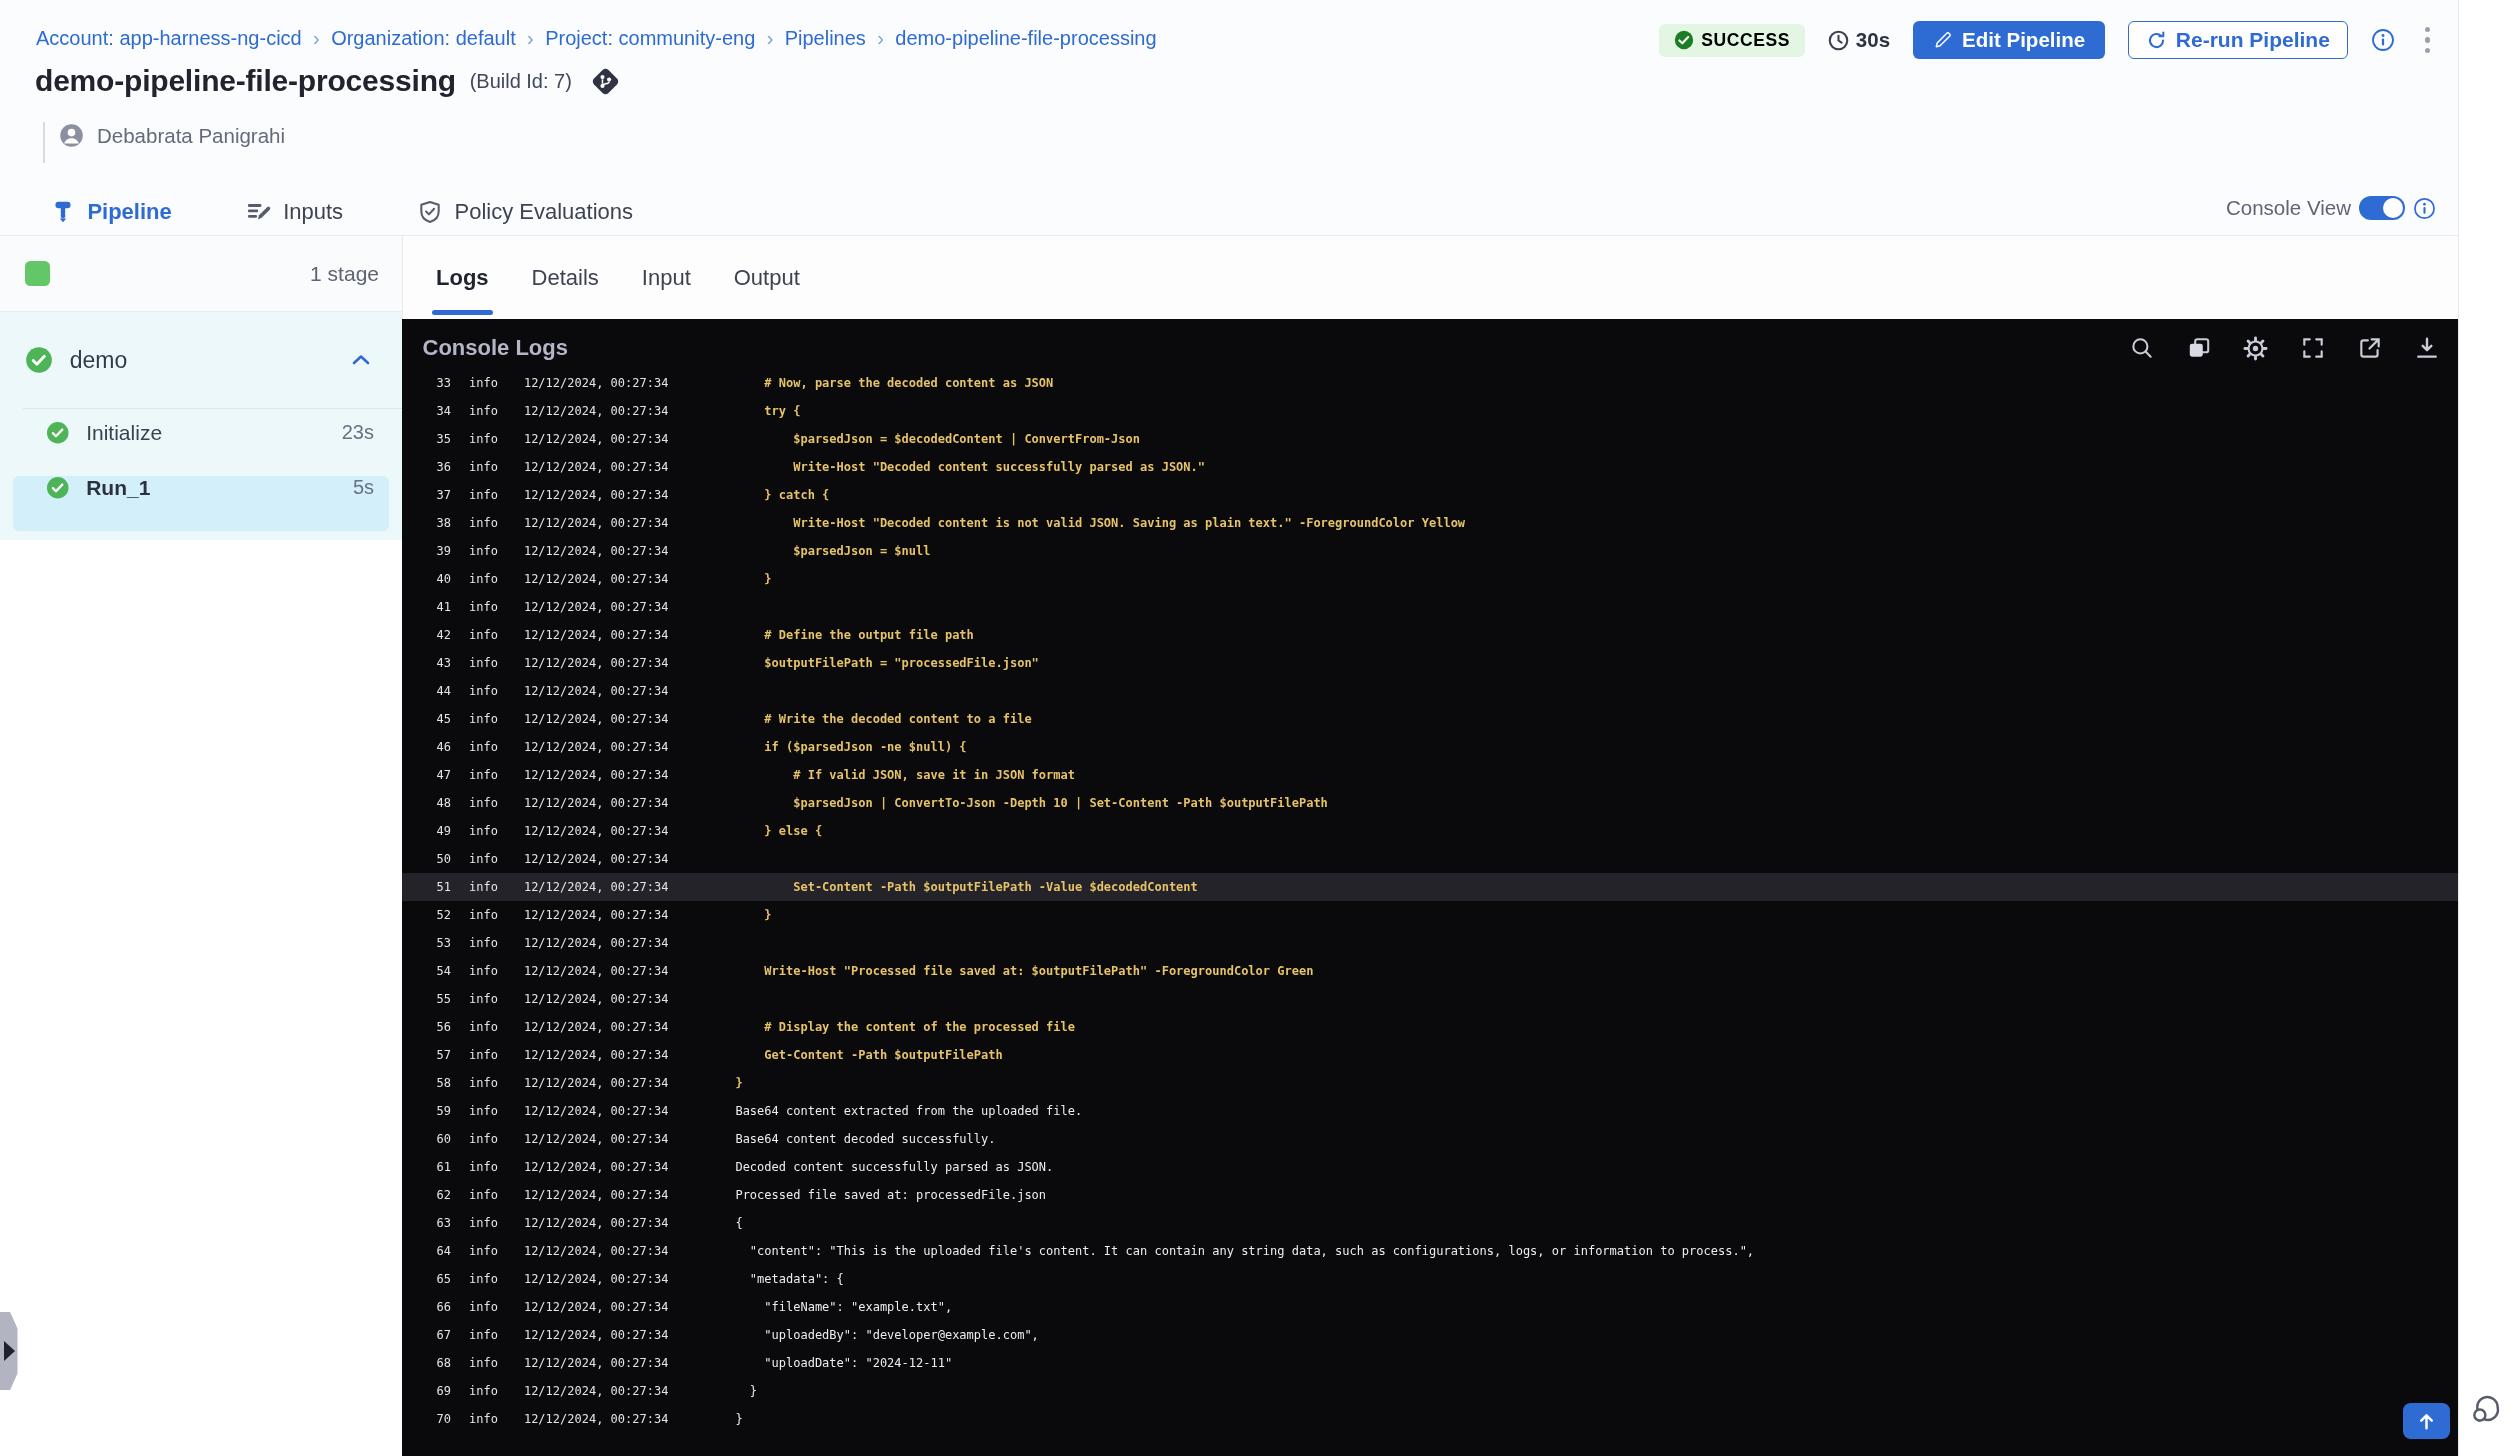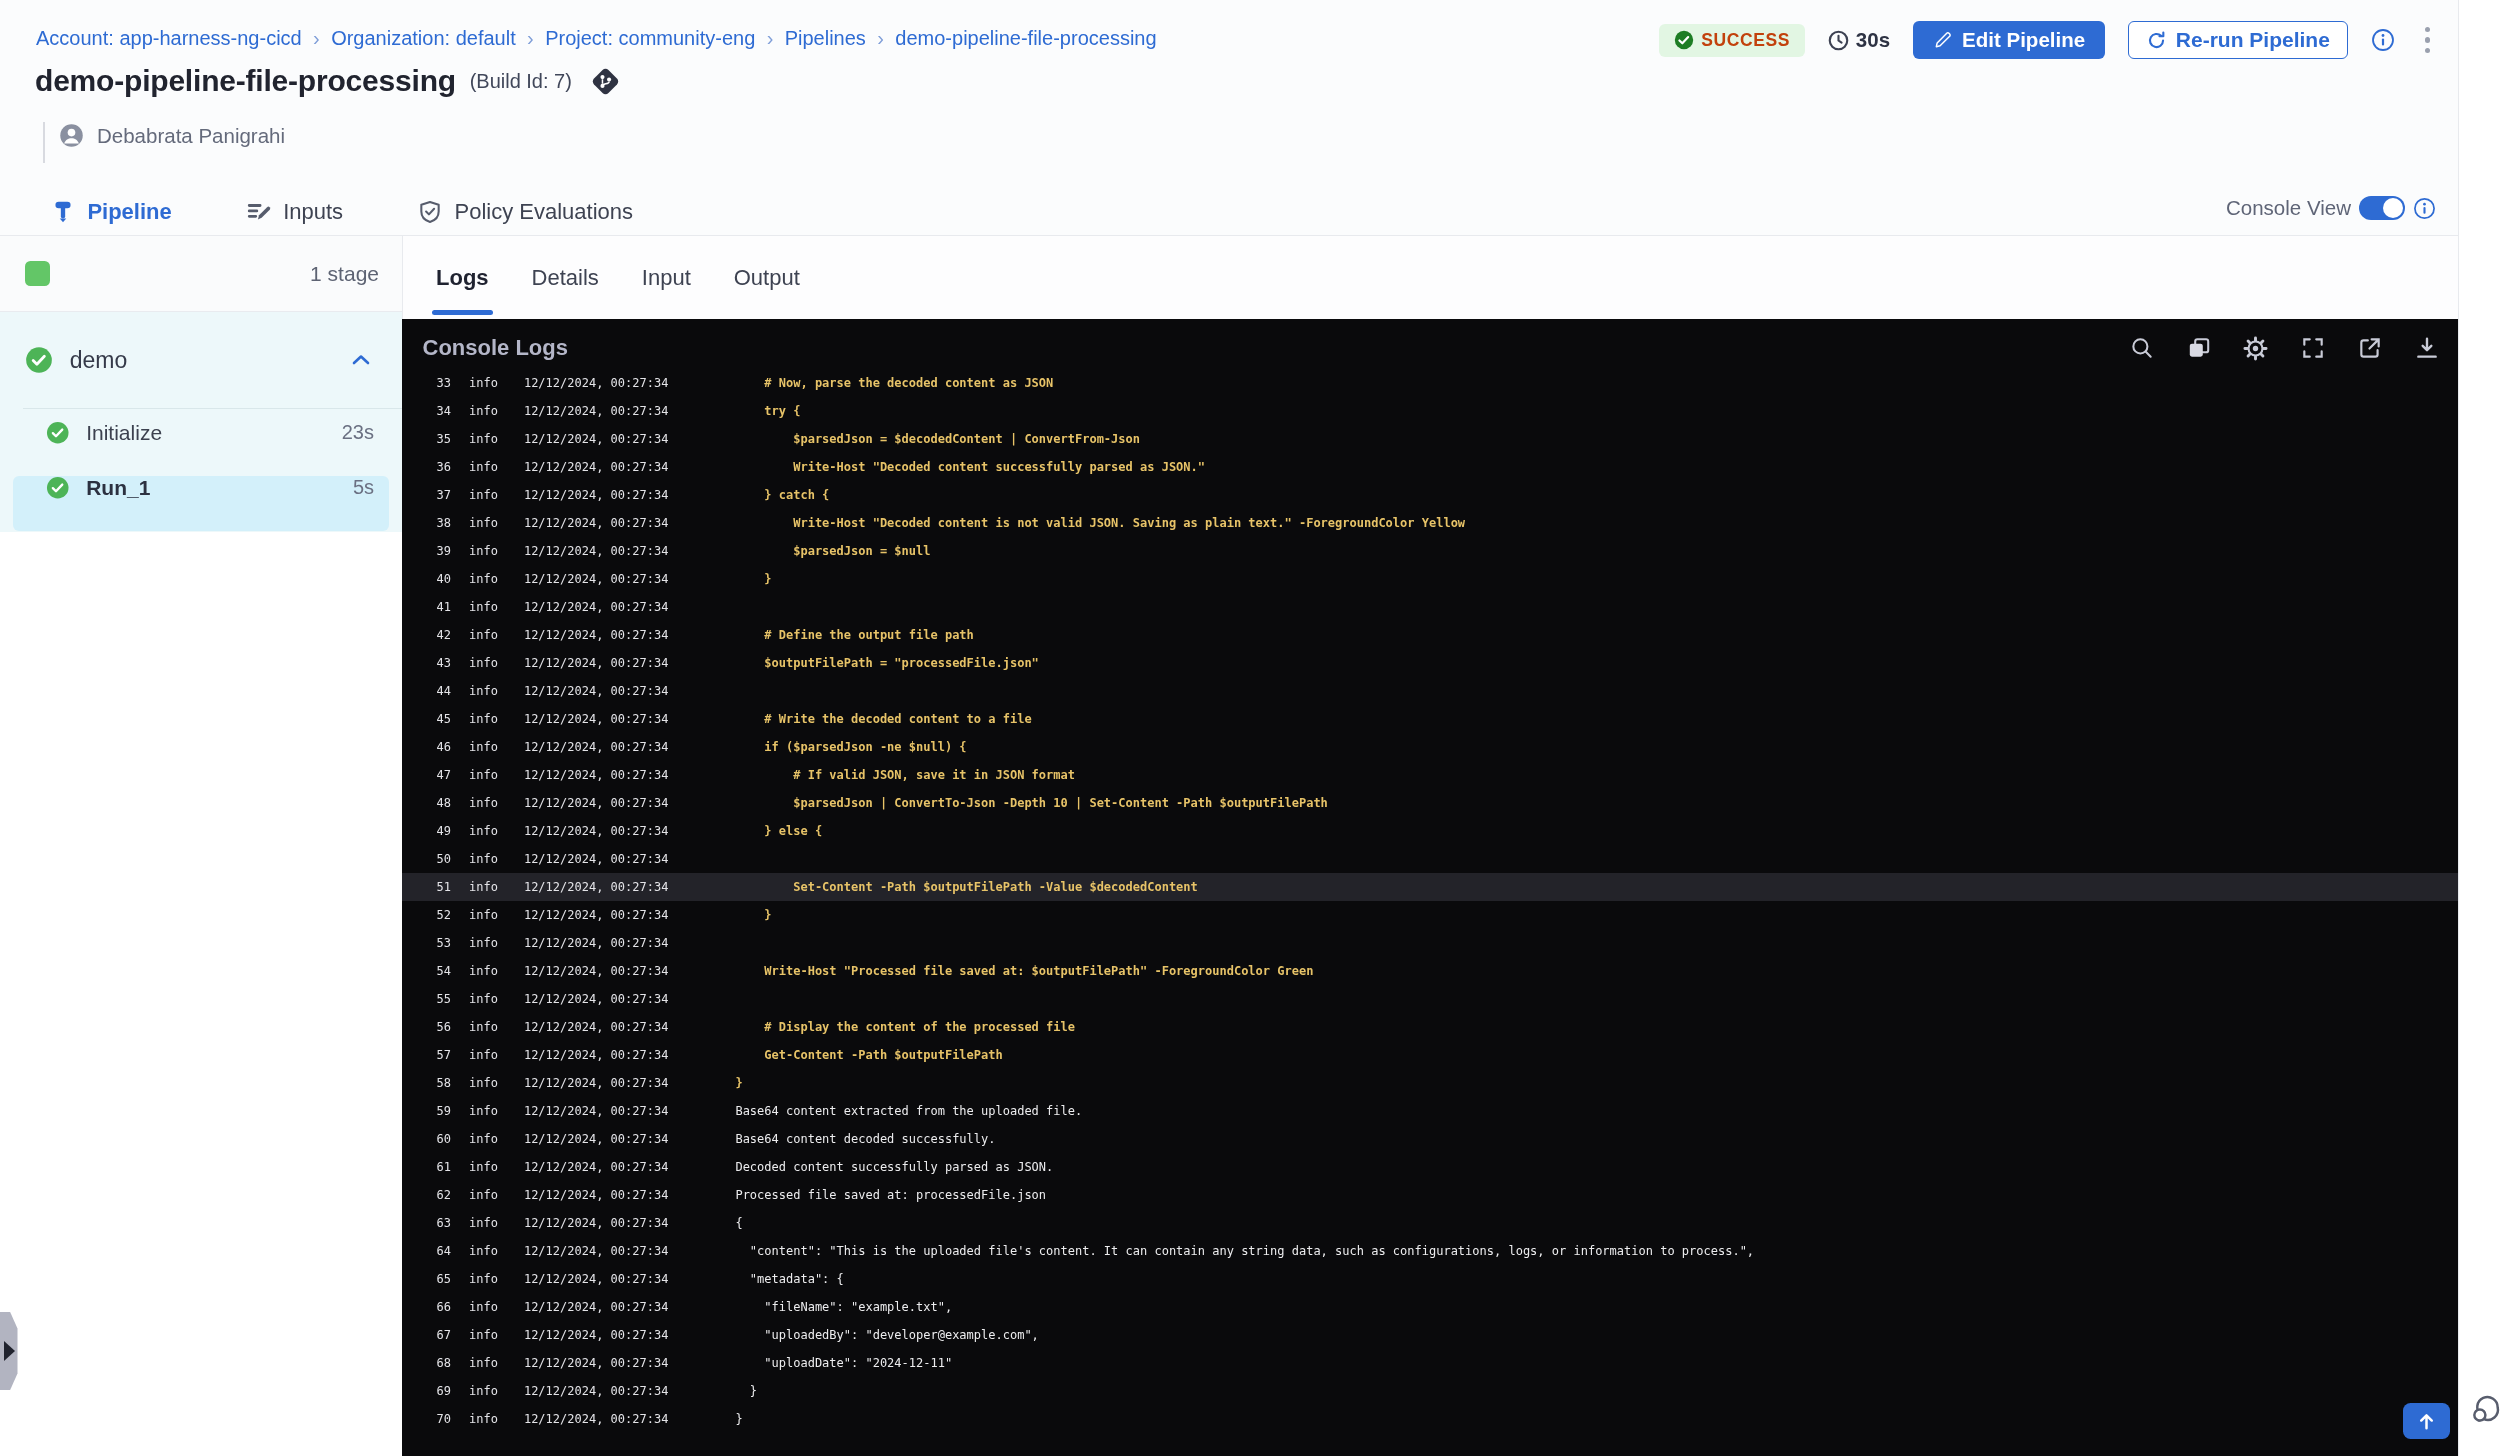--- a/index.html
+++ b/index.html
@@ -21,21 +21,21 @@
   .git-icon { width:33px; height:33px; margin-left:16.7px; }
 
   .collapse-tick { position:absolute; left:43px; top:122px; width:2.3px; height:41px; background:#d8dae0; }
   .user-row { position:absolute; top:122px; left:58px; display:flex; align-items:center; gap:12px; }
   .user-name { font-size:20.5px; color:#646a7b; }
 
   
   .actions { position:absolute; top:21px; right:74px; display:flex; align-items:center; gap:23px; height:38px; }
   .status-badge { display:flex; align-items:center; gap:7.6px; height:33px; padding:0 15px;
     background:#e2f6e3; border-radius:6px; }
-  .status-badge span { font-size:17.5px; font-weight:700; letter-spacing:0.6px; color:#c2410c; }
+  .status-badge span { font-size:17.5px; font-weight:700; letter-spacing:0.6px; color:#000000; }
   .duration { display:flex; align-items:center; gap:6.8px; font-size:20.5px; font-weight:600; color:#2e3344; }
   .btn-primary { display:flex; align-items:center; gap:9px; height:38px; padding:0 20px;
     background:#2e6bd3; border-radius:6px; color:#fff; font-size:20.5px; font-weight:600; cursor:pointer; border:none; }
   .btn-outline { display:flex; align-items:center; gap:9px; height:38px; padding:0 16.7px;
     background:#fff; border:1.9px solid #2e6bd3; border-radius:6px; color:#2e6bd3; font-size:21px; font-weight:600; cursor:pointer; }
   .kebab { display:flex; flex-direction:column; gap:5.3px; padding:4.6px 7.6px; cursor:pointer; }
   .kebab i { width:5.3px; height:5.3px; border-radius:50%; background:#9aa0ae; }
 
   
   .nav-tabs { position:absolute; left:50px; top:190px; display:flex; gap:74px; align-items:center; height:44px; }
@@ -51,21 +51,21 @@
   .toggle .knob { position:absolute; top:2.3px; right:2.3px; width:20px; height:20px; border-radius:50%; background:#fff; }
 
   
   .main { position:absolute; top:236px; left:0; width:2458px; height:1220px; display:flex; }
 
   .sidebar { width:402px; flex:none; background:#fff; }
   .stage-header { height:76px; background:#fafbfc; border-bottom:0.8px solid #e9ebef;
     display:flex; align-items:center; padding:0 23px 0 25px; }
   .stage-square { width:25px; height:25px; border-radius:5.3px; background:#63c667; }
   .stage-count { margin-left:auto; font-size:21px; color:#5d6373; }
-  .stage-section { background:#edf8fa; padding-bottom:1px; }
+  .stage-section { background:#edf8fa; padding-bottom:9px; }
   .stage-row { height:96px; display:flex; align-items:center; padding:0 29px 0 25px; cursor:pointer; }
   .stage-name { font-size:23px; color:#353a49; margin-left:16.7px; }
   .chev { margin-left:auto; }
   .stage-divider { height:0.8px; background:#d9e7ea; margin-left:23px; }
   .steps { padding-top:12px; }
   .step-row { height:55px; display:flex; align-items:flex-start; padding:0 15px 0 33px; margin:0 13px;
     border-radius:6px; cursor:pointer; }
   .step-row.selected { background:#d3f0fa; }
   .step-name { font-size:21px; color:#3c414f; margin-left:16.7px; }
   .step-row.selected .step-name { font-weight:600; color:#2c3140; }

